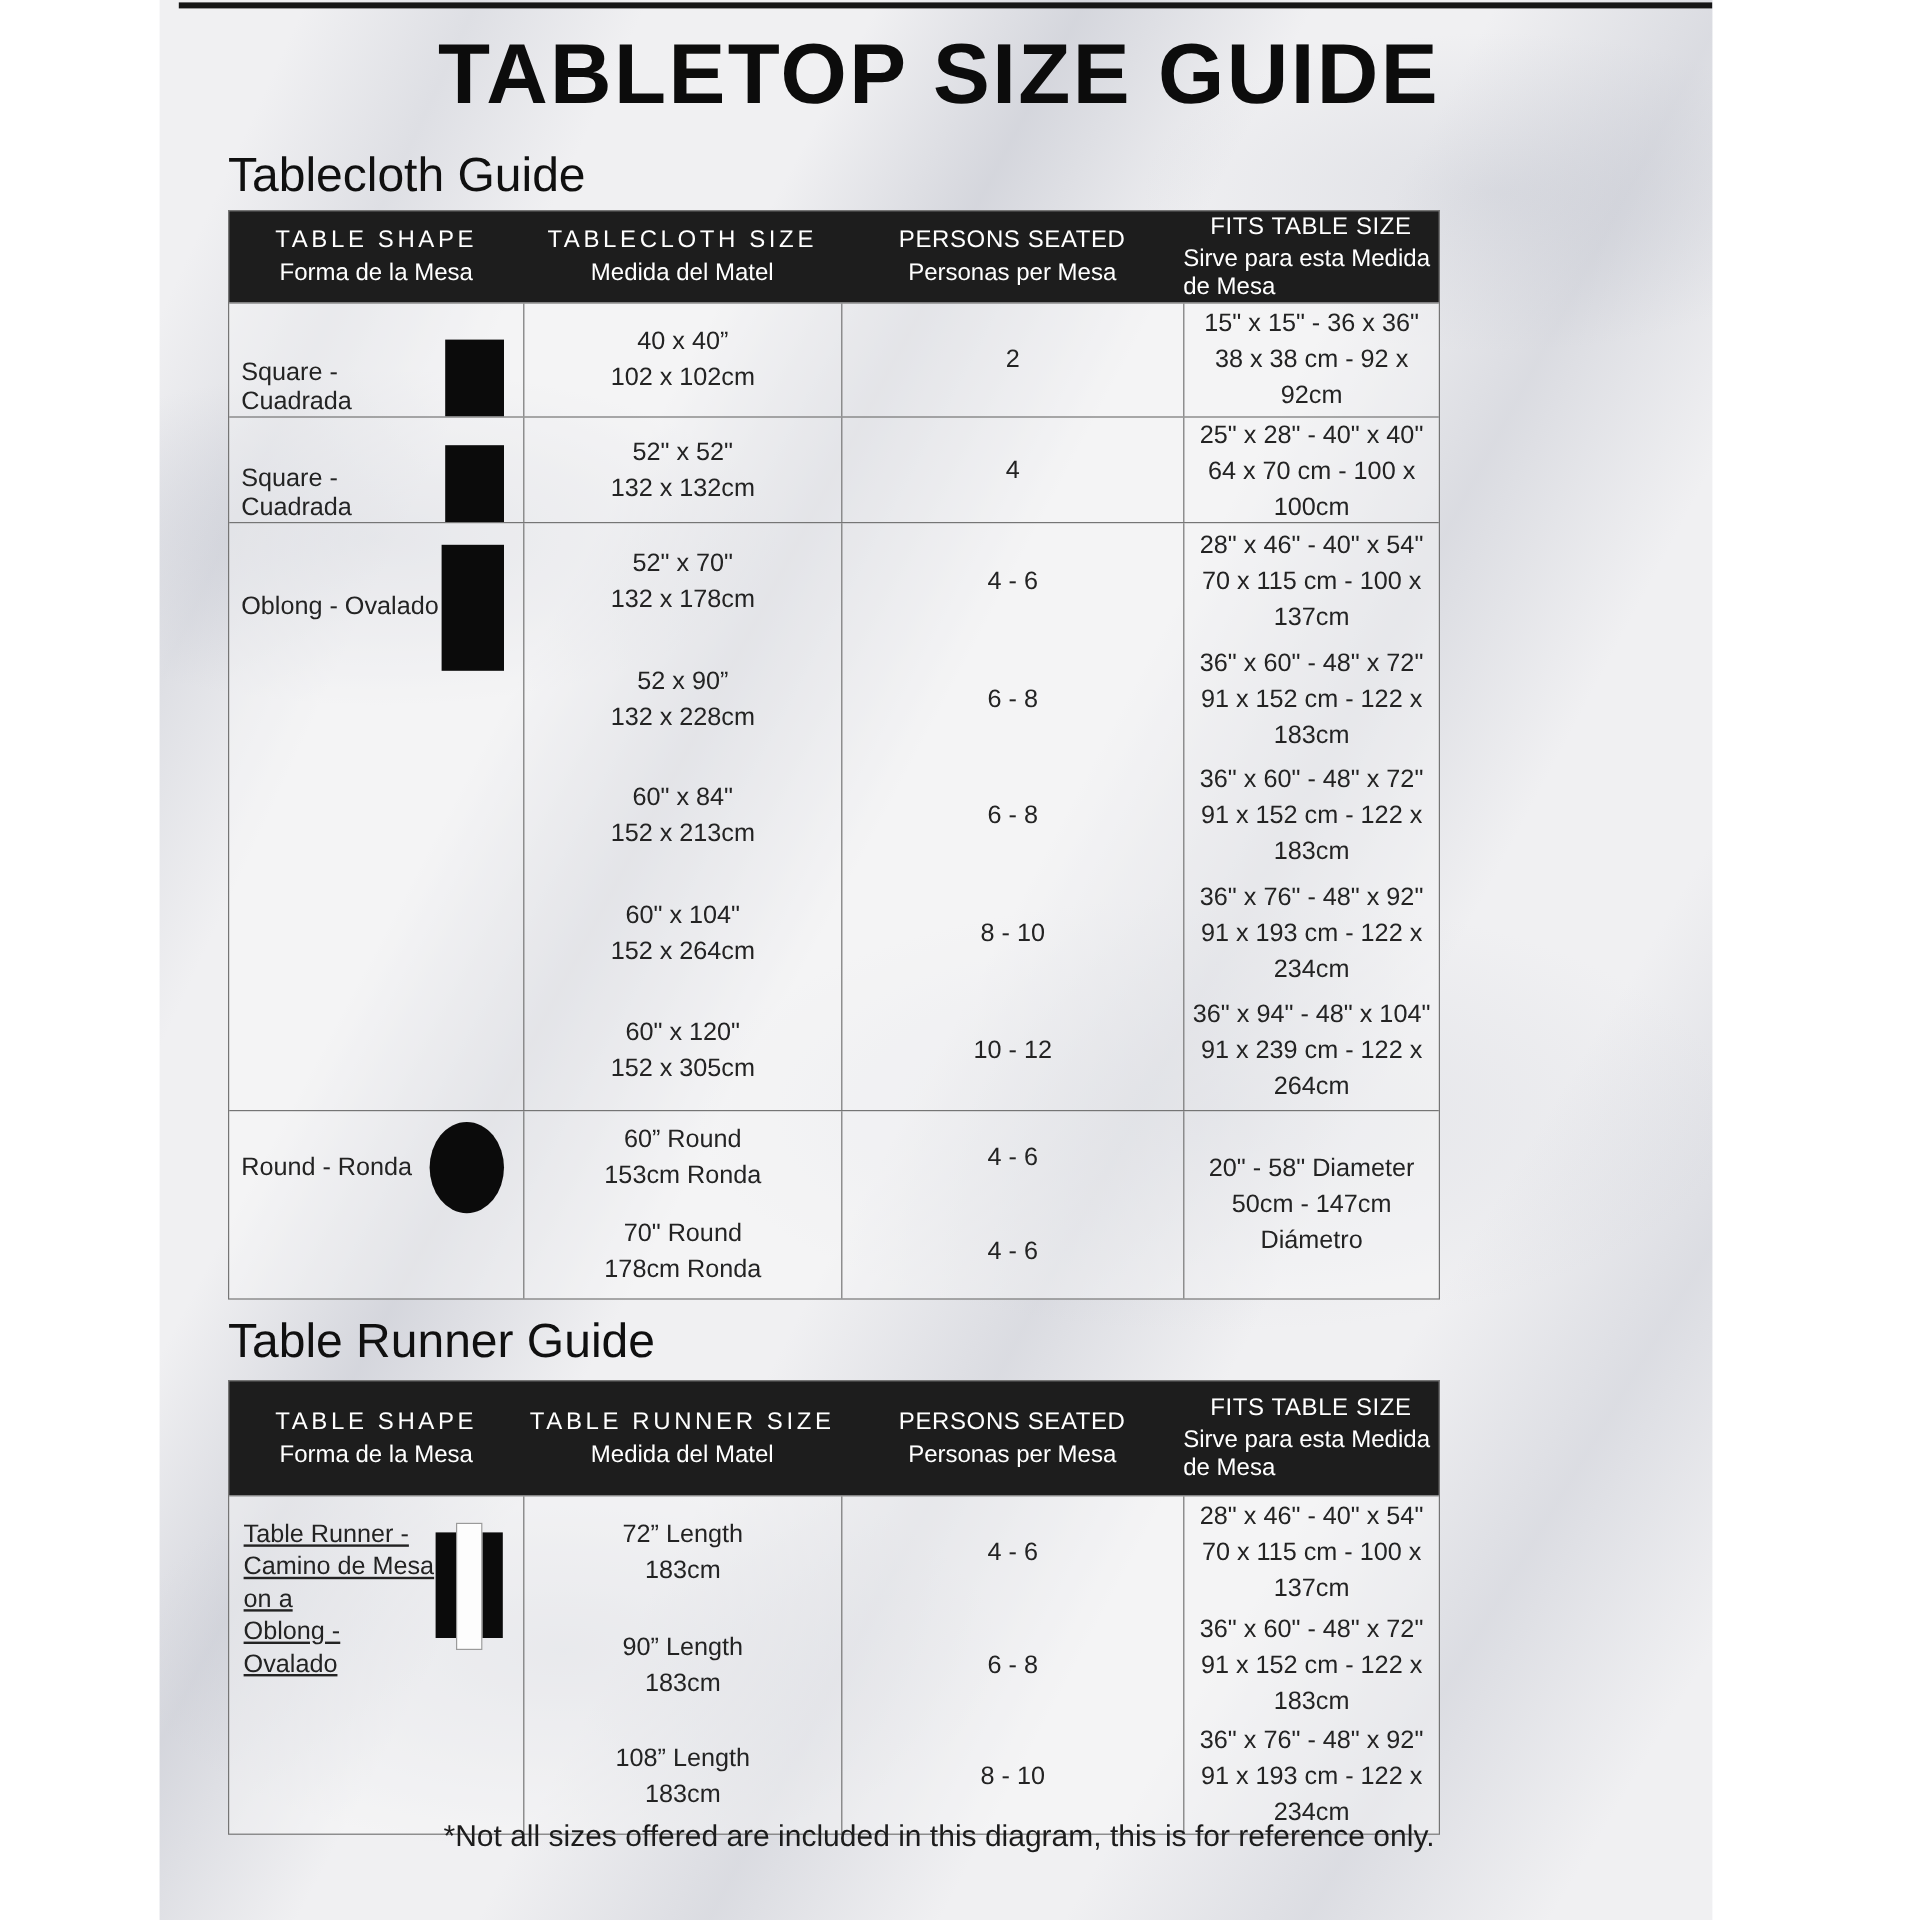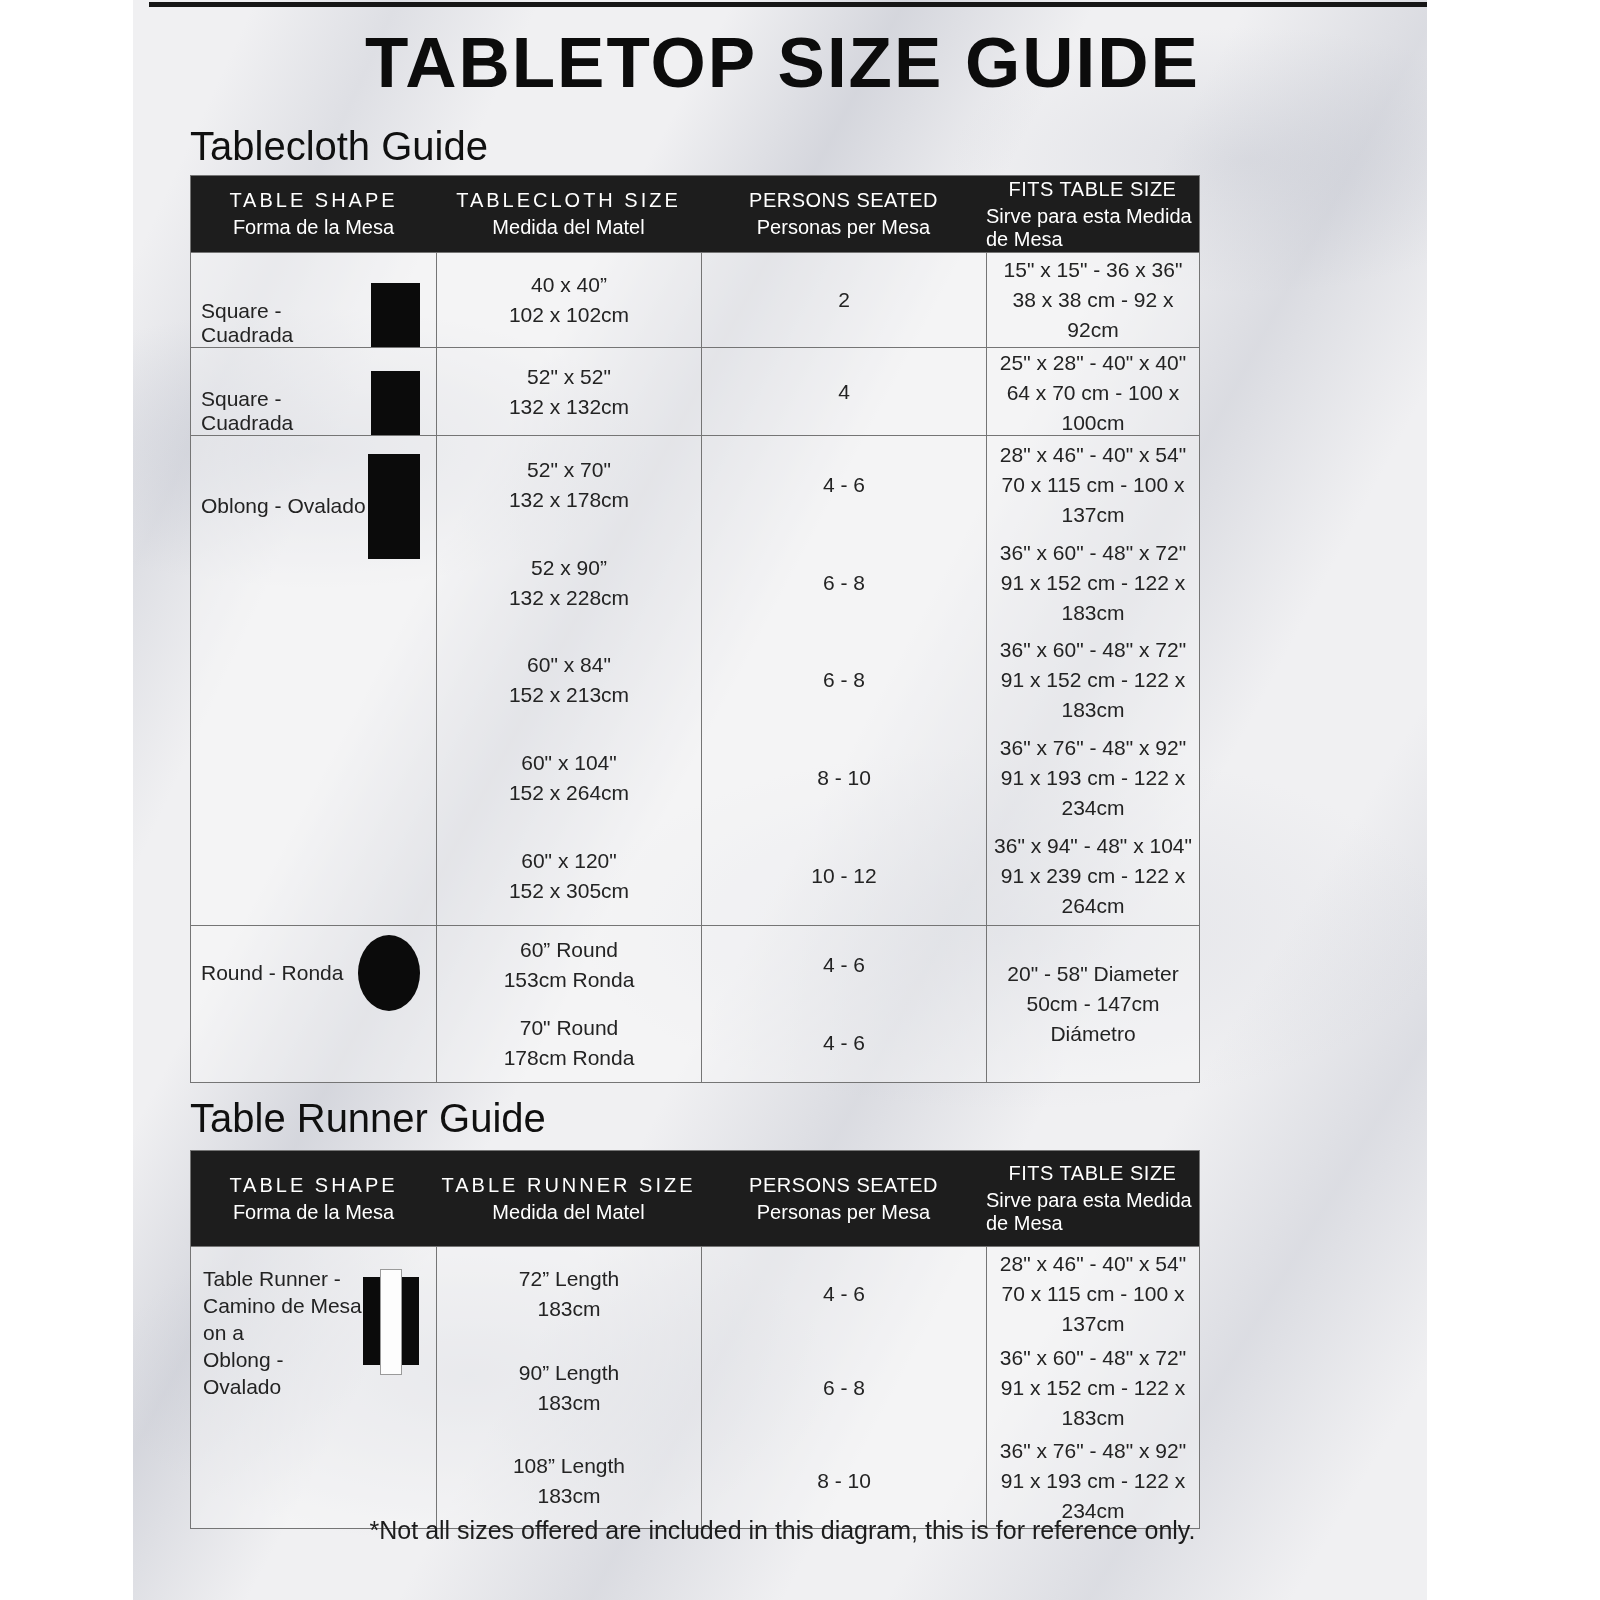--- a/index.html
+++ b/index.html
@@ -68,21 +68,21 @@
   .line{font-size:21px;line-height:30px;color:#232323;}
   .shape-flex{display:flex;align-items:flex-end;width:100%;box-sizing:border-box;padding-left:10px;padding-right:16px;}
   .sq-sec .shape-flex{height:100%;}
   .shape-label{font-size:21px;color:#232323;}
   .icon-sq{width:52px;height:64px;background:#0b0b0b;margin-left:auto;}
   .oblong-head{height:108px;display:flex;align-items:center;width:100%;box-sizing:border-box;padding-left:10px;padding-right:16px;margin-top:16px;}
   .icon-oblong{width:52px;height:105px;background:#0b0b0b;margin-left:auto;}
   .round-head{height:86px;display:flex;align-items:center;width:100%;box-sizing:border-box;padding-left:10px;padding-right:16px;margin-top:4px;}
   .icon-round{width:62px;height:76px;background:#0b0b0b;border-radius:50%;margin-left:auto;}
   .runner-shape{display:flex;align-items:flex-start;width:100%;box-sizing:border-box;padding:18px 16px 0 12px;}
-  .runner-label{font-size:21px;line-height:27px;color:#232323;}
+  .runner-label{font-size:21px;line-height:27px;color:#232323;text-decoration:underline;}
   .icon-runner{position:relative;width:58px;height:122px;margin-left:auto;margin-top:4px;}
   .icon-runner .black{position:absolute;left:0;top:8px;width:56px;height:88px;background:#0b0b0b;}
   .icon-runner .stripe{position:absolute;left:17px;top:0;width:20px;height:104px;background:#fdfdfd;border:1px solid #9a9a9a;}
   .merged{justify-content:center;}
 </style>
 </head>
 <body>
 
 <div class="doc">
   <div class="top-line"></div>

